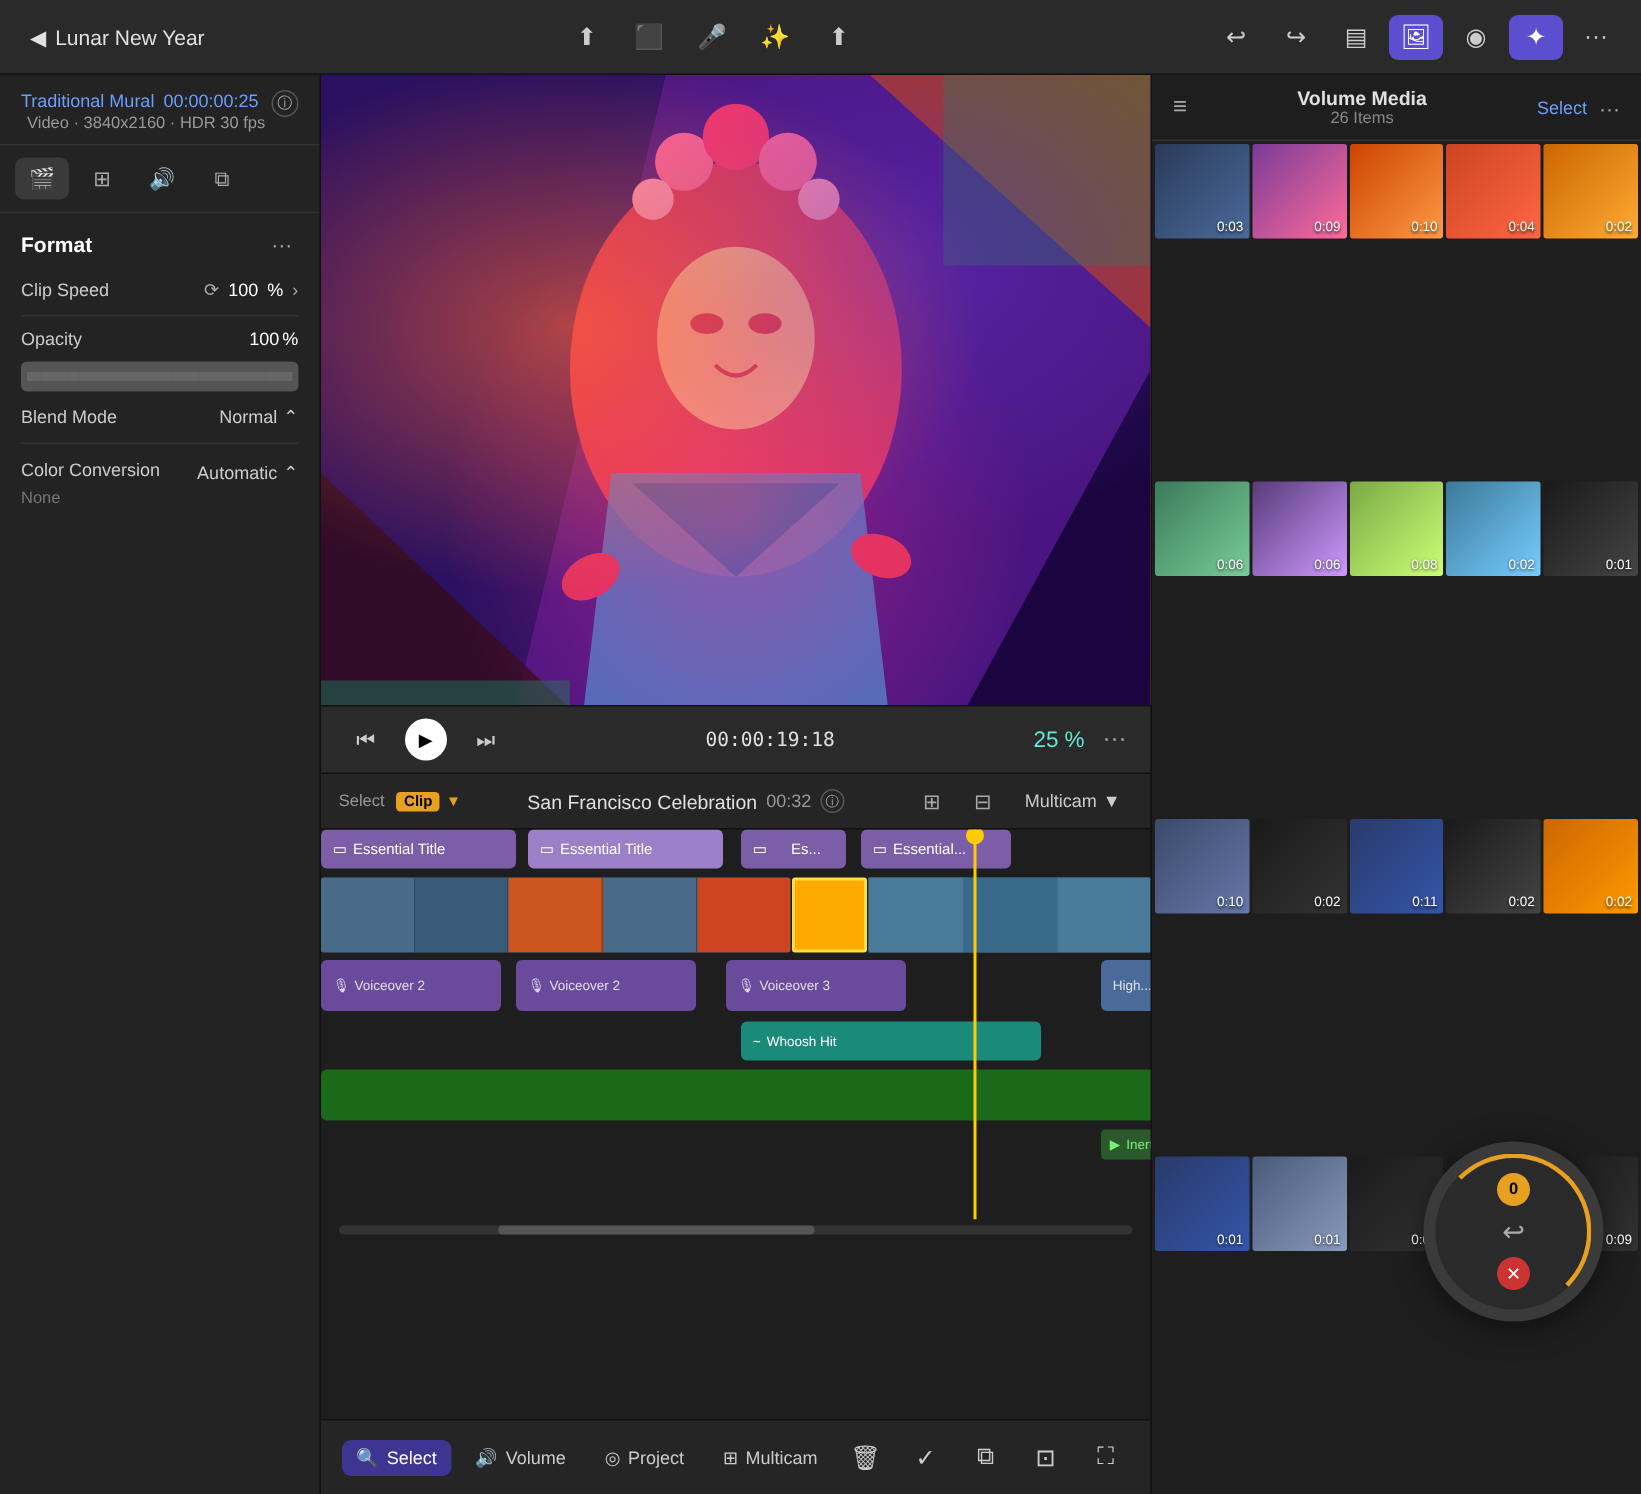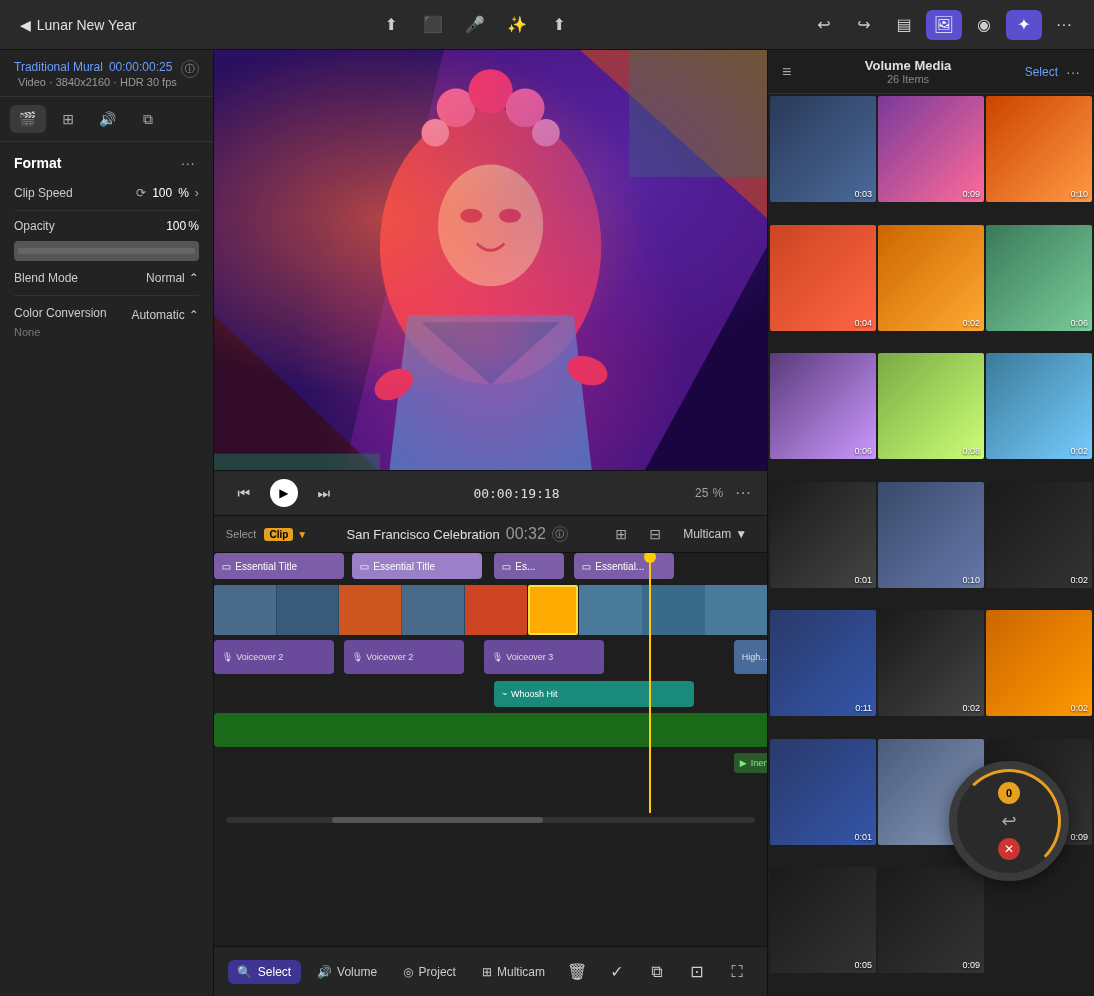--- a/index.html
+++ b/index.html
@@ -332,22 +332,22 @@
       color: #000;
       font-size: 12px;
     }
     .timecode {
       color: #e0e0e0;
       font-size: 13px;
       font-family: monospace;
       margin: 0 auto;
     }
     .zoom-level {
-      color: #a3a3a3;
-      font-size: 12px;
+      color: #5eead4;
+      font-size: 15px;
       display: flex;
       align-items: center;
       gap: 4px;
     }
     .transport-more {
       color: #aaa;
       cursor: pointer;
       font-size: 16px;
     }
 
@@ -384,21 +384,21 @@
     .timeline-title {
       margin: 0 auto;
       font-size: 13px;
       font-weight: 500;
       display: flex;
       align-items: center;
       gap: 6px;
     }
     .timeline-duration {
       color: #999;
-      font-size: 16px;
+      font-size: 12px;
     }
     .timeline-info-icon {
       width: 16px;
       height: 16px;
       border-radius: 50%;
       border: 1px solid #555;
       display: flex;
       align-items: center;
       justify-content: center;
       font-size: 9px;
@@ -616,21 +616,21 @@
       cursor: pointer;
     }
     .media-more {
       color: #aaa;
       cursor: pointer;
       font-size: 14px;
     }
 
     .media-grid {
       display: grid;
-      grid-template-columns: repeat(3, 1fr);
+      grid-template-columns: repeat(5, 1fr);
       gap: 2px;
       padding: 2px;
       overflow-y: auto;
       flex: 1;
     }
     .media-thumb {
       aspect-ratio: 1;
       position: relative;
       cursor: pointer;
       overflow: hidden;
@@ -956,21 +956,21 @@
           <div class="title-clip purple" style="left:0px; width:130px;">
             <span>▭</span>
             <span style="margin-left:4px;">Essential Title</span>
           </div>
           <div class="title-clip light-purple" style="left:138px; width:130px;">
             <span>▭</span>
             <span style="margin-left:4px;">Essential Title</span>
           </div>
           <div class="title-clip purple" style="left:280px; width:70px;">
             <span>▭</span>
-            <span style="margin-left:4px;">Es...</span>
+            <span style="margin-left:16px;">Es...</span>
           </div>
           <div class="title-clip purple" style="left:360px; width:100px;">
             <span>▭</span>
             <span style="margin-left:4px;">Essential...</span>
           </div>
         </div>
 
         <div style="position:relative; height:50px; margin-bottom:2px;">
           <div style="position:absolute; left:0; right:0; top:0; bottom:0; display:flex; gap:1px;">
             <div style="flex:1; background:#3a5a7a; border-radius:2px; overflow:hidden; display:flex;">

